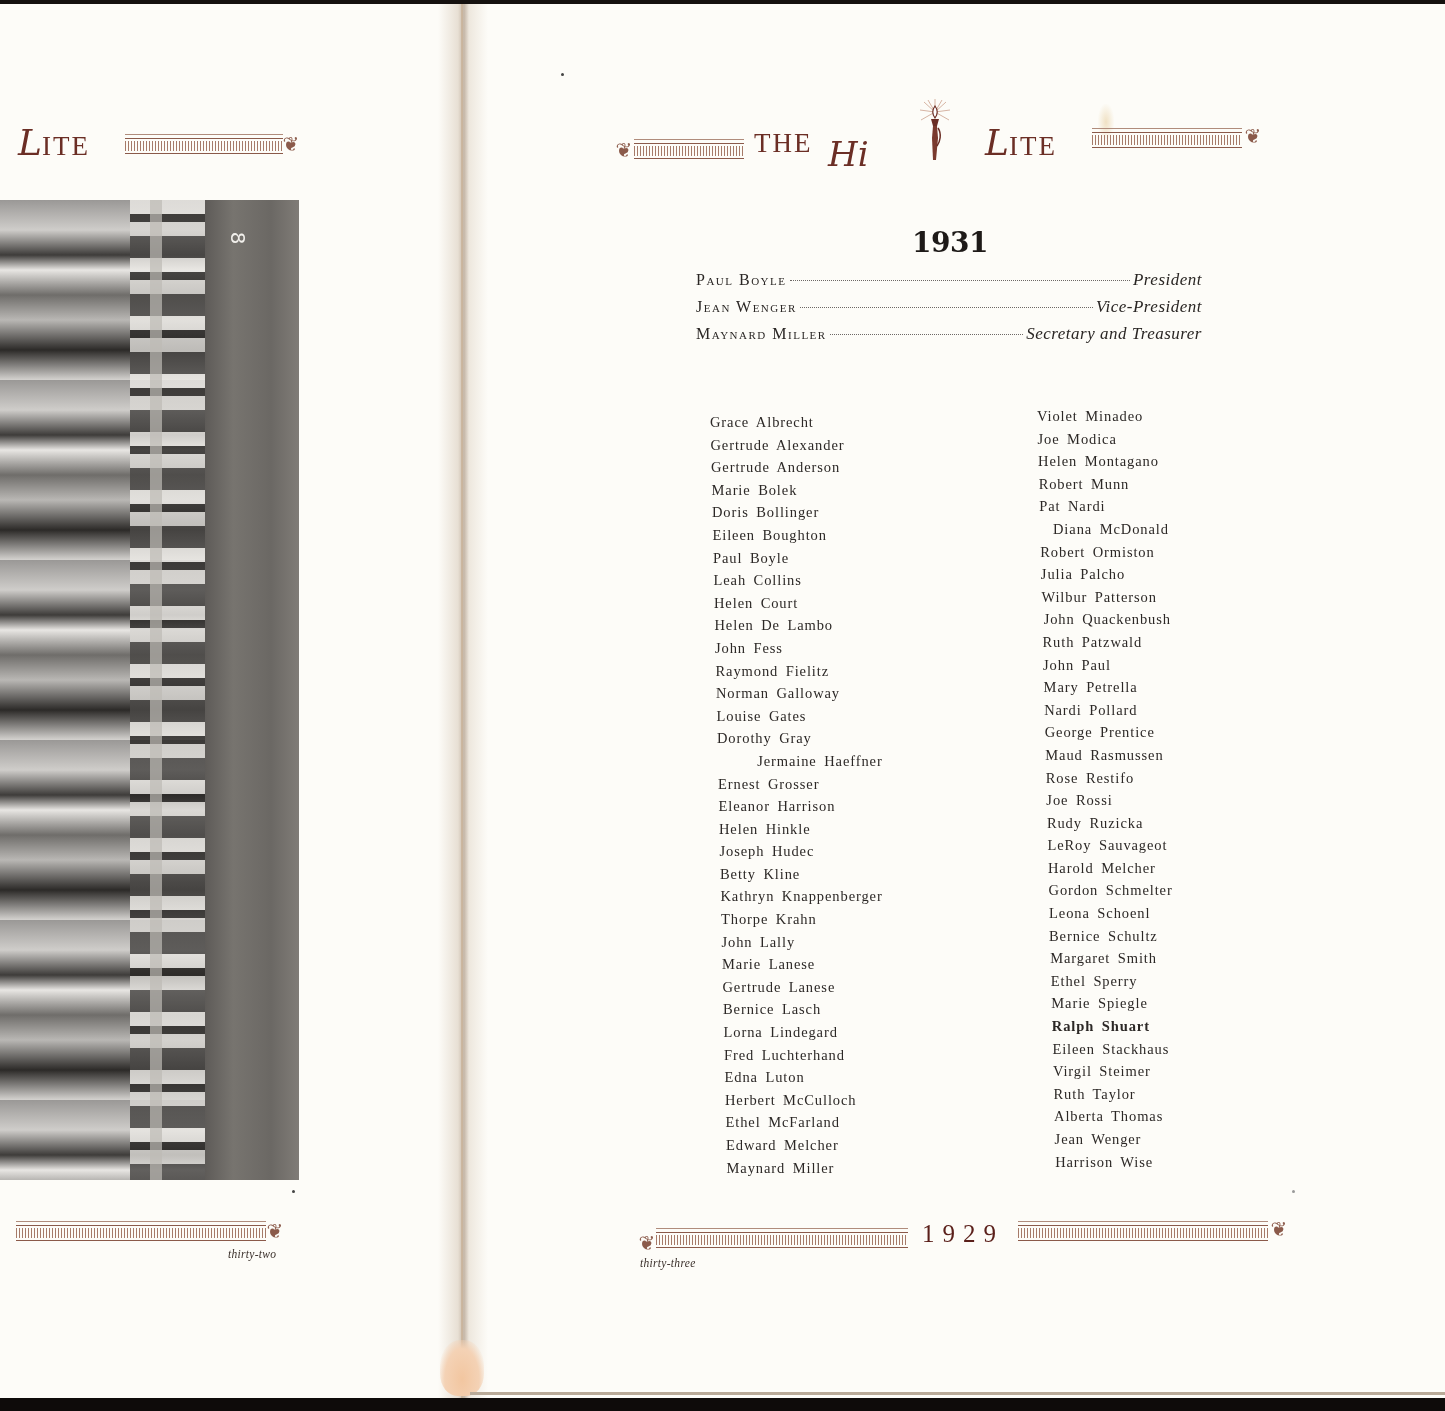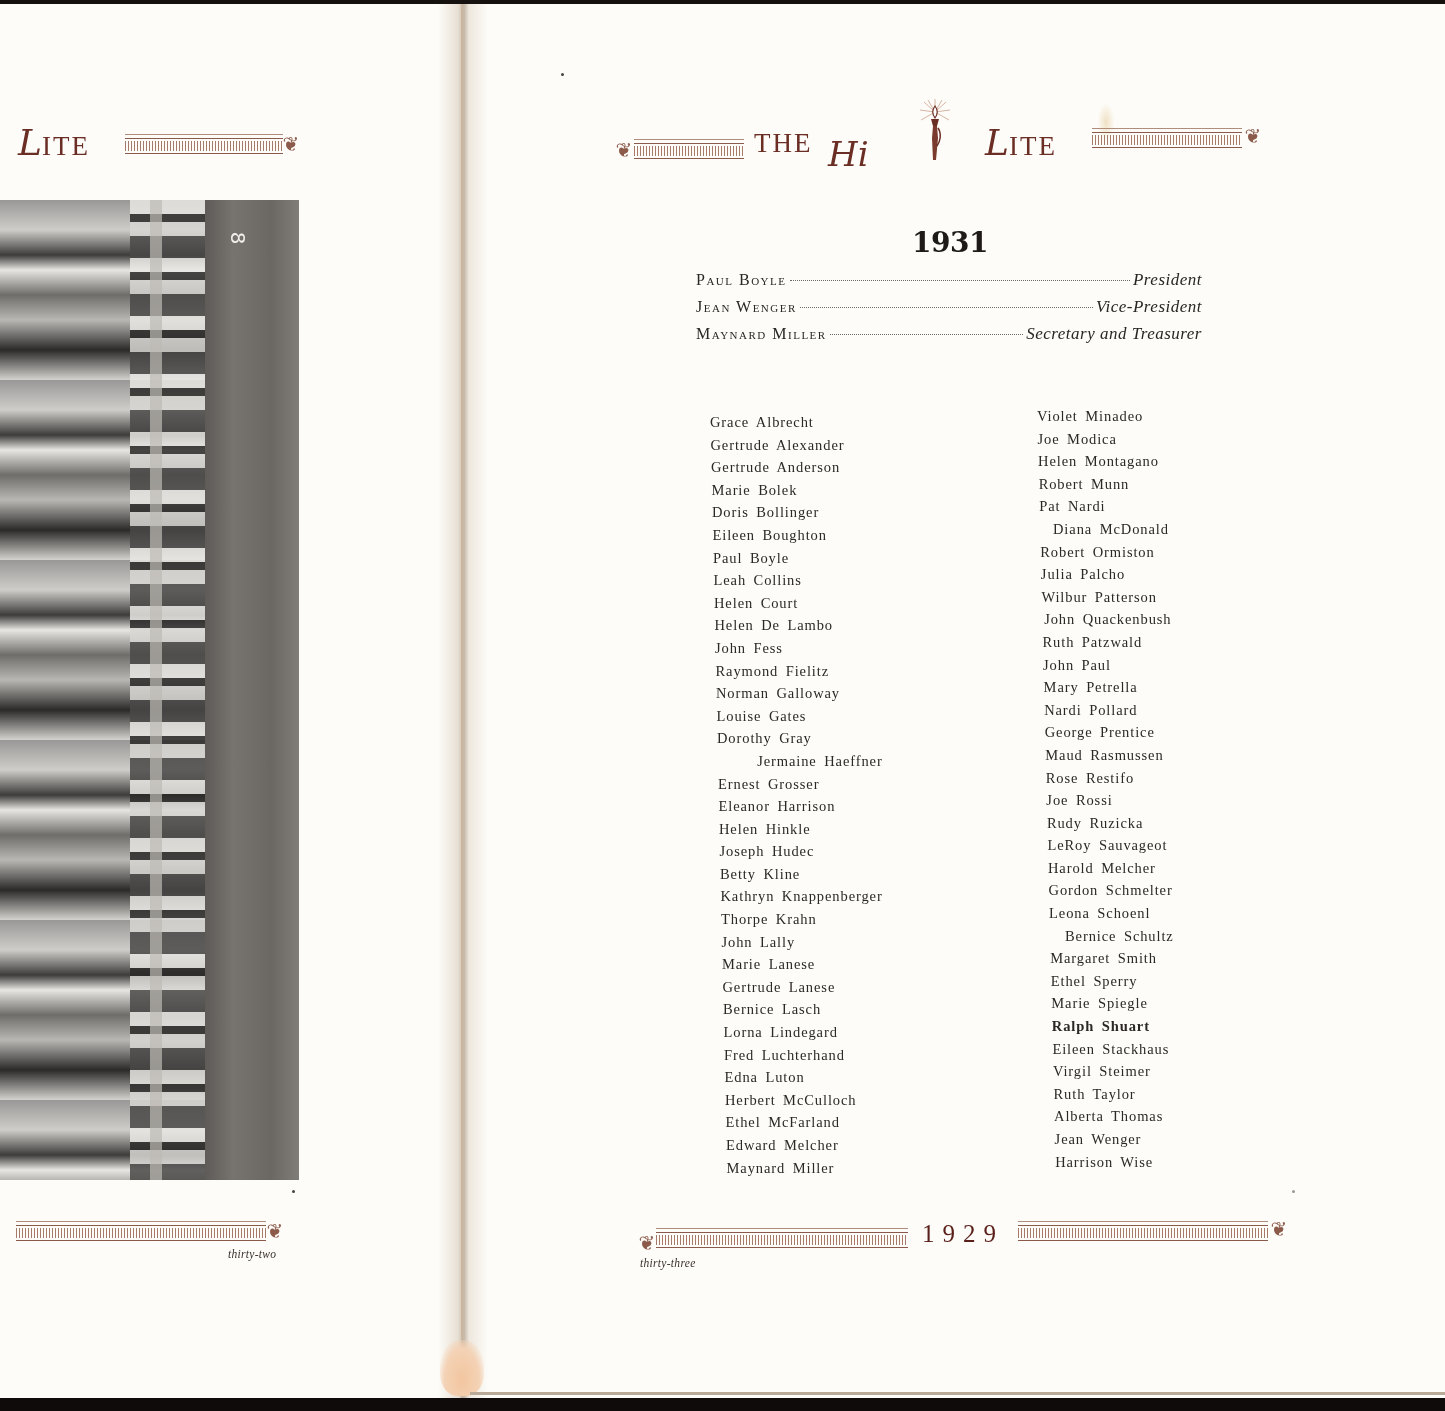--- a/index.html
+++ b/index.html
@@ -229,21 +229,21 @@
     <div class="row" style="margin-left: 7.15px;">Nardi Pollard</div>
     <div class="row" style="margin-left: 7.7px;">George Prentice</div>
     <div class="row" style="margin-left: 8.25px;">Maud Rasmussen</div>
     <div class="row" style="margin-left: 8.8px;">Rose Restifo</div>
     <div class="row" style="margin-left: 9.35px;">Joe Rossi</div>
     <div class="row" style="margin-left: 9.9px;">Rudy Ruzicka</div>
     <div class="row" style="margin-left: 10.45px;">LeRoy Sauvageot</div>
     <div class="row" style="margin-left: 11px;">Harold Melcher</div>
     <div class="row" style="margin-left: 11.55px;">Gordon Schmelter</div>
     <div class="row" style="margin-left: 12.1px;">Leona Schoenl</div>
-    <div class="row" style="margin-left: 28px;">Bernice Schultz</div>
+    <div class="row" style="margin-left: 12px;">Bernice Schultz</div>
     <div class="row" style="margin-left: 13.2px;">Margaret Smith</div>
     <div class="row" style="margin-left: 13.75px;">Ethel Sperry</div>
     <div class="row" style="margin-left: 14.3px;">Marie Spiegle</div>
     <div class="row" style="margin-left: 14.85px; font-weight: bold;">Ralph Shuart</div>
     <div class="row" style="margin-left: 15.4px;">Eileen Stackhaus</div>
     <div class="row" style="margin-left: 15.95px;">Virgil Steimer</div>
     <div class="row" style="margin-left: 16.5px;">Ruth Taylor</div>
     <div class="row" style="margin-left: 17.05px;">Alberta Thomas</div>
     <div class="row" style="margin-left: 17.6px;">Jean Wenger</div>
     <div class="row" style="margin-left: 18.15px;">Harrison Wise</div>

